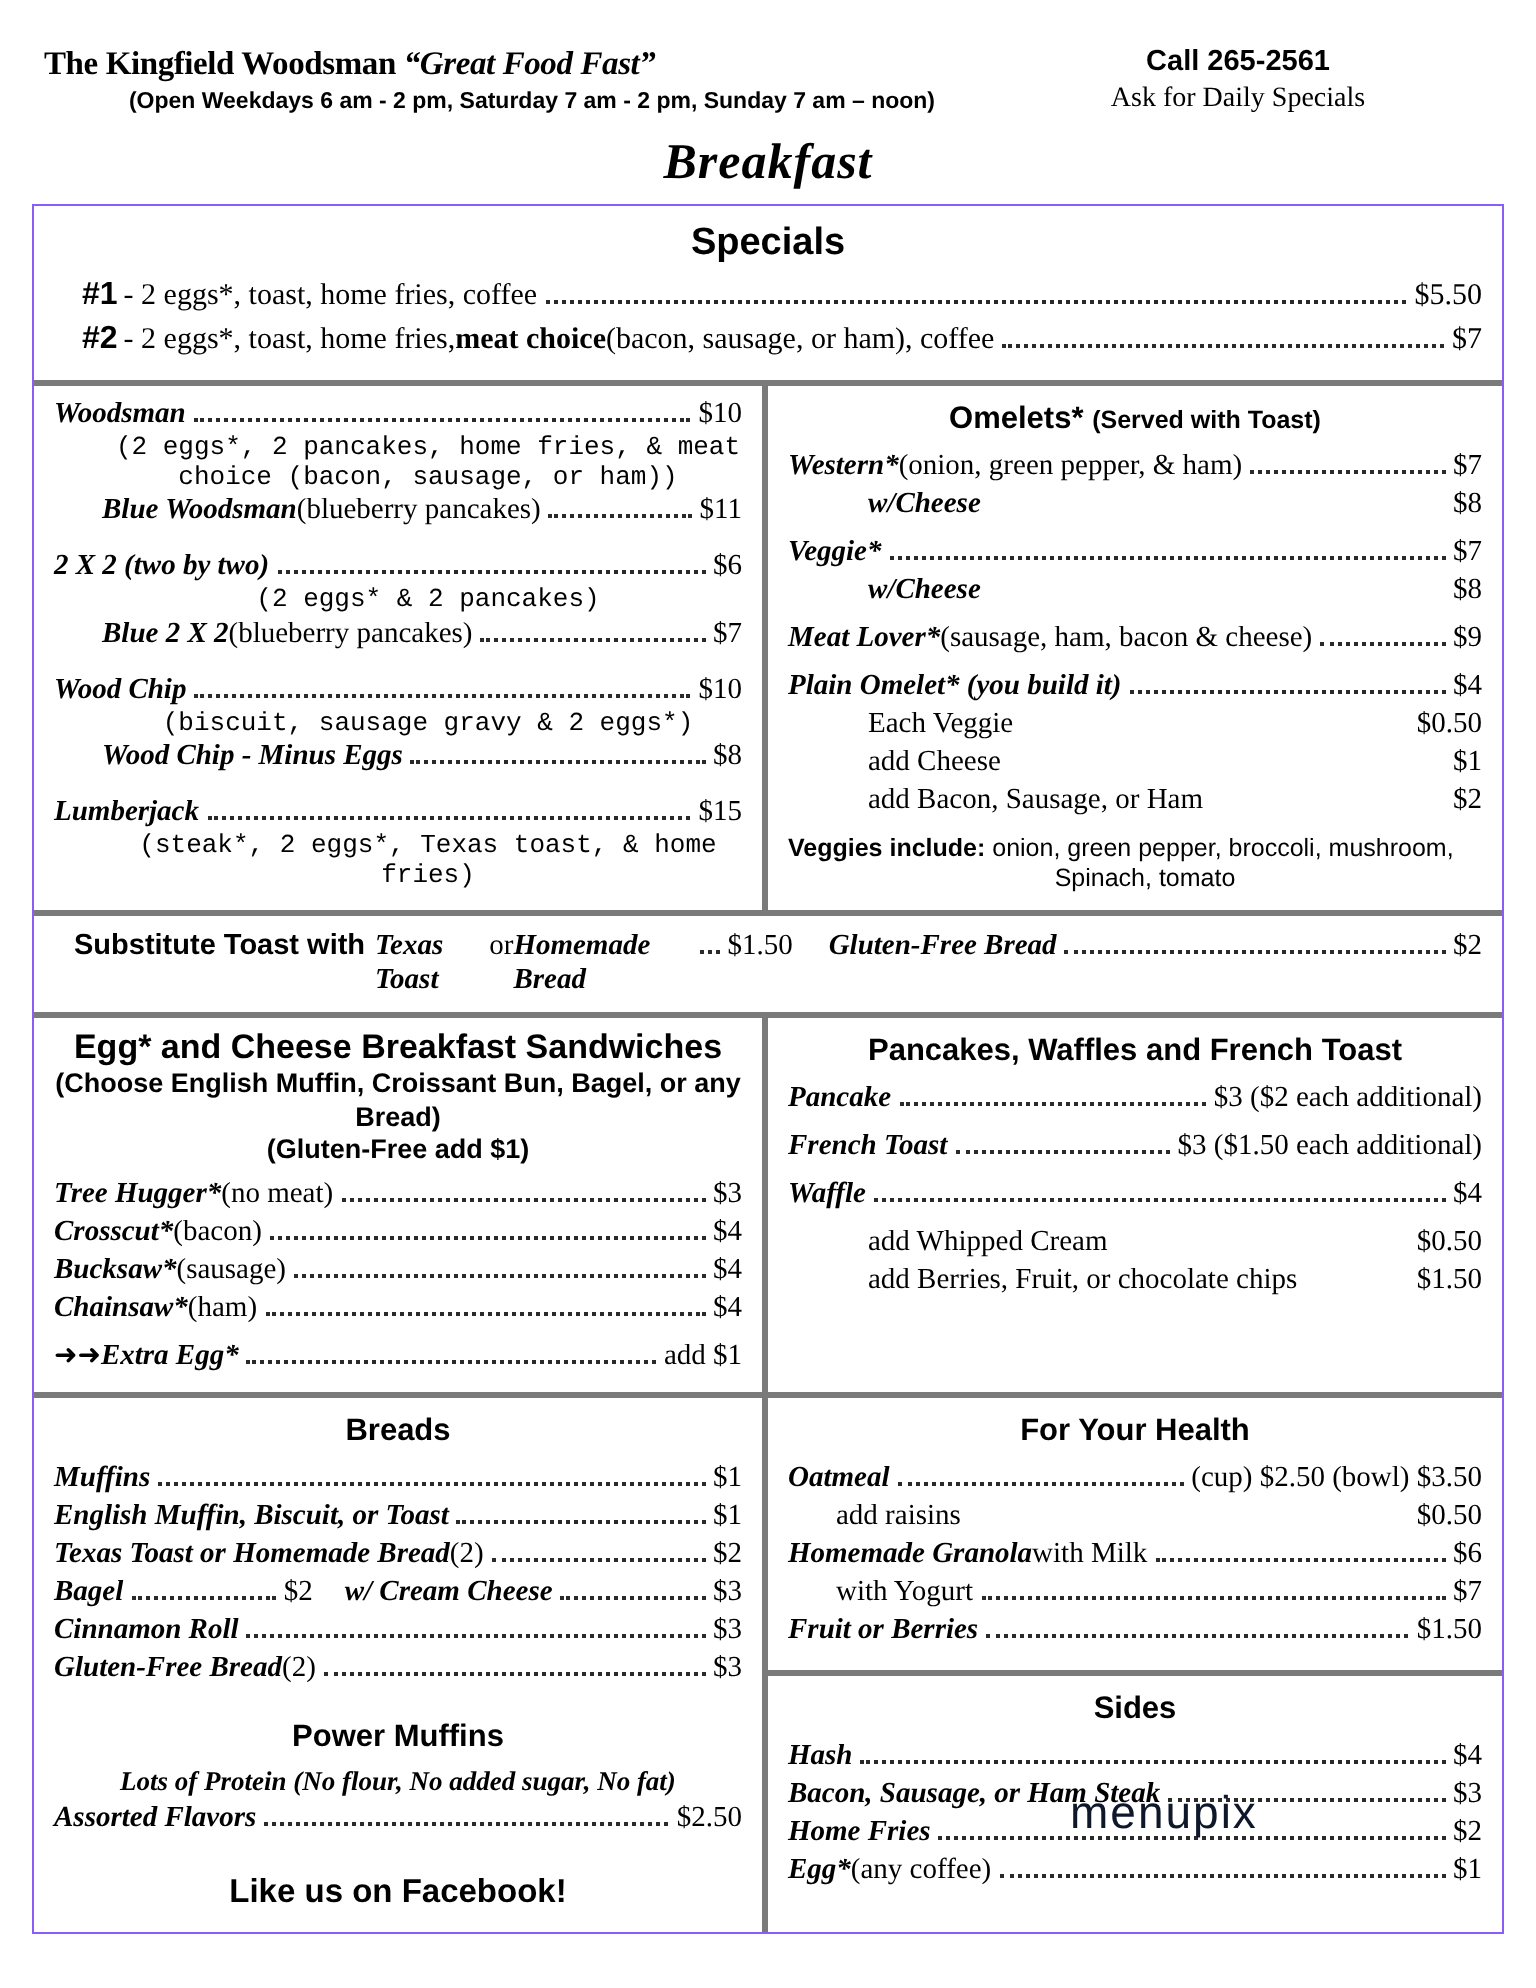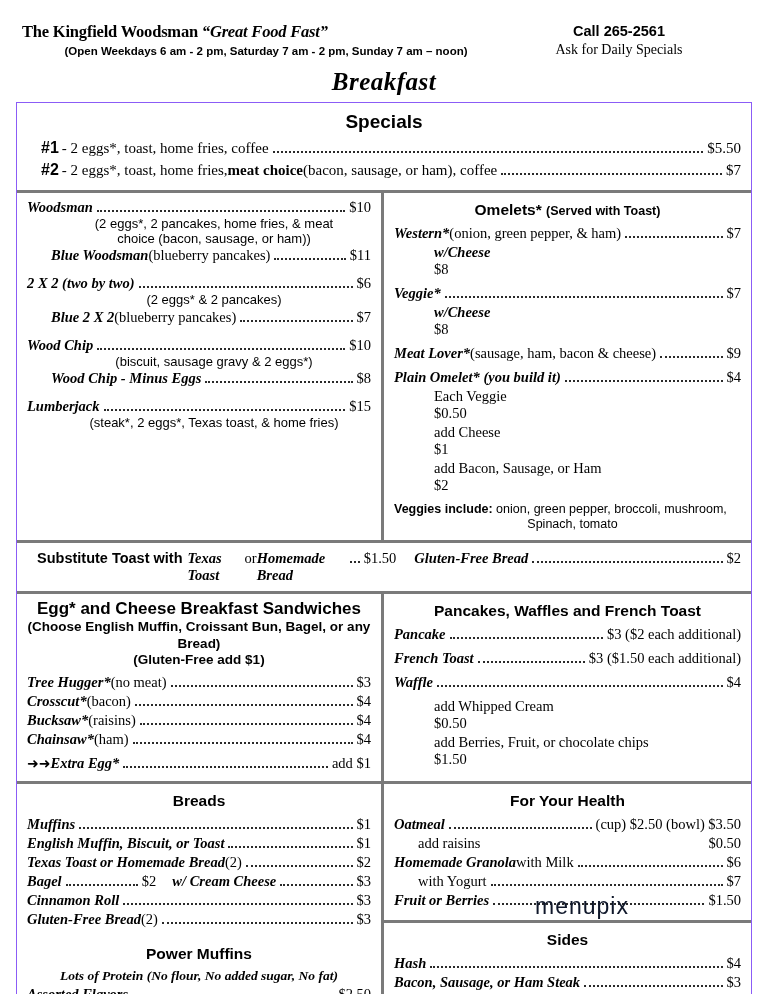--- a/index.html
+++ b/index.html
@@ -124,31 +124,31 @@
     display: flex;
     align-items: baseline;
     font-family: "Liberation Serif", serif;
     font-size: 14.5px;
     margin: 1px 0;
   }
   .item .nm { white-space: nowrap; }
   .item.ital .nm { font-style: italic; font-weight: bold; }
   .note {
     text-align: center;
-    font-family: Liberation Sans, sans-serif;
+    font-family: Liberation Mono, monospace;
     font-size: 13px;
     margin: 0;
     line-height: 1.12;
   }
   .note.left-pad { padding-left: 30px; }
   .gap { height: 9px; }
   .gap-sm { height: 5px; }
 
   .indent1 { margin-left: 24px; }
-  .indent2 { margin-left: 40px; flex-direction: column; }
+  .indent2 { margin-left: 40px; }
 
   .bi { font-style: italic; font-weight: bold; }
   .plain { font-style: normal; font-weight: normal; }
   .bold { font-weight: bold; }
 
   
   .sub-band {
     padding: 7px 10px 7px 20px;
     display: flex;
     align-items: baseline;
@@ -404,21 +404,21 @@
               <span class="price plain">$3</span>
             </div>
             <div class="item ital">
               <span class="nm">Crosscut*</span>
               <span class="plain"> (bacon)</span>
               <span class="leader"></span>
               <span class="price plain">$4</span>
             </div>
             <div class="item ital">
               <span class="nm">Bucksaw*</span>
-              <span class="plain"> (raisins)</span>
+              <span class="plain"> (sausage)</span>
               <span class="leader"></span>
               <span class="price plain">$4</span>
             </div>
             <div class="item ital">
               <span class="nm">Chainsaw*</span>
               <span class="plain"> (ham)</span>
               <span class="leader"></span>
               <span class="price plain">$4</span>
             </div>
             <div class="gap-sm"></div>

